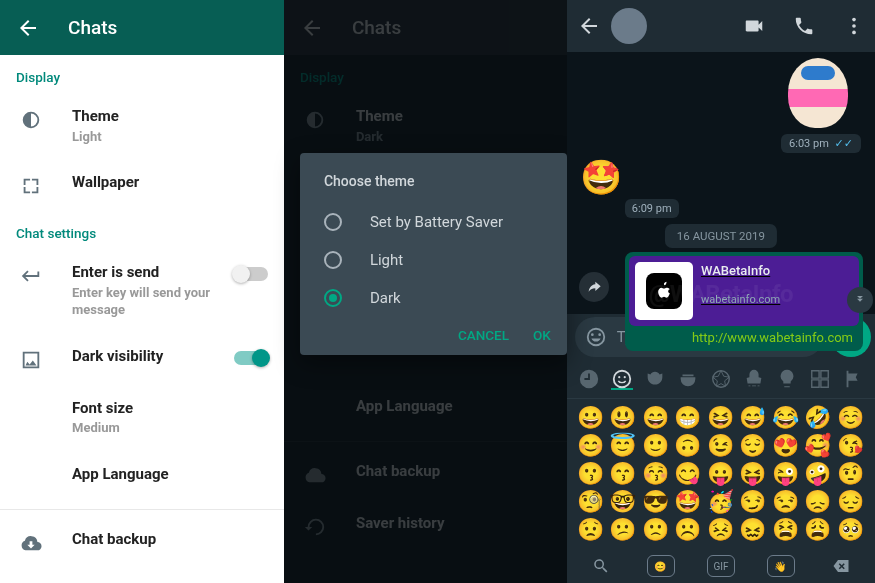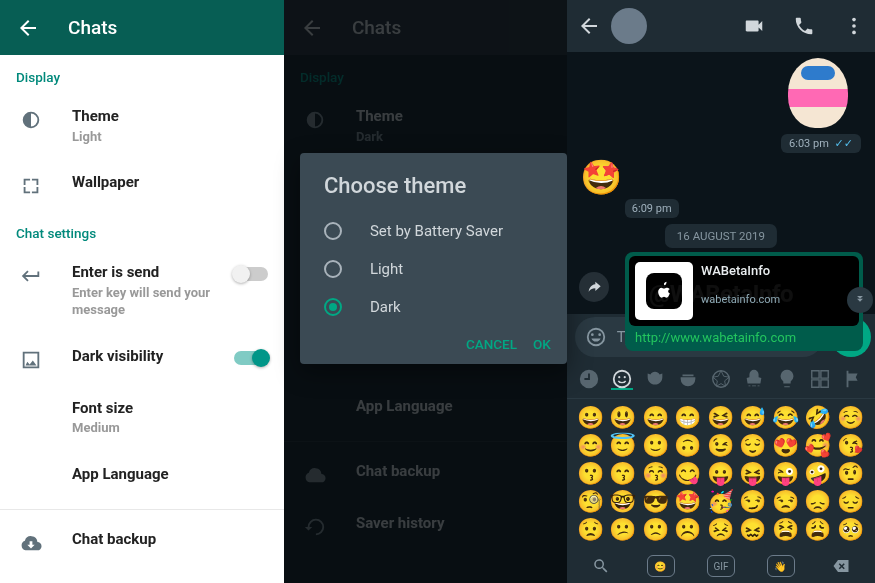--- a/index.html
+++ b/index.html
@@ -29,55 +29,55 @@
   
   .header2 { background: #232d36; color: #c5c9cb; height: 55px; display: flex; align-items: center; padding: 0 16px; opacity: 0.55; }
   .dark-content { opacity: 0.55; }
   .dark-content .section-label { color: #00897b; }
   .dark-content .setting-title { color: #c5c9cb; }
   .dark-content .setting-sub { color: #7a8890; }
   .dark-content .setting-icon svg { fill: #7a8890; }
   .dark-content .divider { background: #1f2c34; }
   .overlay { position: absolute; top: 0; left: 0; right: 0; bottom: 0; background: rgba(0,0,0,0.5); }
   .dialog { position: absolute; top: 153px; left: 16px; right: 0; background: #3b4a54; border-radius: 4px; padding: 20px 0 8px; box-shadow: 0 8px 24px rgba(0,0,0,0.4); }
-  .dialog-title { color: #d1d7db; font-size: 22px; font-weight: 500; padding: 0 24px 14px; }
+  .dialog-title { color: #d1d7db; font-size: 14px; font-weight: 500; padding: 0 24px 14px; }
   .radio-row { display: flex; align-items: center; padding: 10px 24px; cursor: pointer; }
   .radio { width: 18px; height: 18px; border: 2px solid #a9b3bb; border-radius: 50%; margin-right: 28px; position: relative; }
   .radio.checked { border-color: #00a884; }
   .radio.checked::after { content: ''; position: absolute; width: 8px; height: 8px; background: #00a884; border-radius: 50%; top: 3px; left: 3px; }
   .radio-label { color: #d1d7db; font-size: 15px; }
-  .dialog-actions { display: flex; justify-content: flex-end; padding: 10px 16px 4px; gap: 16px; }
+  .dialog-actions { display: flex; justify-content: flex-end; padding: 10px 16px 4px; gap: 24px; }
   .dialog-btn { color: #00a884; font-size: 13.5px; font-weight: 500; cursor: pointer; }
   
   
   .chat-header { background: #1f2c34; height: 55px; display: flex; align-items: center; padding: 0 10px; gap: 10px; }
   .chat-header .back-arrow { margin-right: 0; }
   .avatar-circle { width: 36px; height: 36px; background: #6b7b8a; border-radius: 50%; }
   .header-spacer { flex: 1; }
   .header-icon { width: 22px; height: 22px; cursor: pointer; margin-left: 18px; }
   .header-icon svg { fill: #d1d7db; }
   .sticker-bubble { position: absolute; top: 6px; right: 14px; text-align: right; }
   .sticker-img { width: 74px; height: 74px; position: relative; }
   .sticker-egg { width: 60px; height: 70px; background: linear-gradient(180deg,#f5e6d3 45%,#ff69b4 45%,#ff69b4 70%,#f5e6d3 70%); border-radius: 50% 50% 45% 45%; margin: 0 auto; position: relative; }
   .sticker-egg::before { content:''; position:absolute; top:8px; left:50%; transform:translateX(-50%); width:34px; height:14px; background:#2e7bcc; border-radius:10px; }
   .time-chip { display: inline-block; background: #1f2c34; color: #9fb0bc; font-size: 11px; padding: 3px 8px; border-radius: 6px; margin-top: 2px; }
   .ticks { color: #53bdeb; font-size: 11px; margin-left: 3px; }
   .emoji-bubble { position: absolute; top: 105px; left: 14px; }
   .emoji-big { font-size: 34px; }
   .emoji-time { display: block; background: #1f2c34; color: #9fb0bc; font-size: 11px; padding: 3px 7px; border-radius: 6px; margin-top: 2px; margin-left: 44px; }
   .date-badge { position: absolute; top: 172px; left: 50%; transform: translateX(-50%); background: #1f2c34; color: #8696a0; font-size: 11.5px; padding: 5px 12px; border-radius: 7px; }
   .card-bubble { position: absolute; top: 200px; right: 12px; width: 238px; background: #005c4b; border-radius: 8px; padding: 4px; }
-  .card-inner { background: #000000; border-radius: 6px; display: flex; padding: 6px; }
+  .card-inner { background: #4c1d95; border-radius: 6px; display: flex; padding: 6px; text-decoration: underline; }
   .card-thumb { width: 58px; height: 58px; background: #fff; border-radius: 5px; display: flex; align-items: center; justify-content: center; flex-shrink: 0; }
   .card-thumb-apple { width: 36px; height: 36px; background:#000; border-radius:8px; display:flex; align-items:center; justify-content:center; }
   .card-text { padding: 1px 8px; flex: 1; overflow: hidden; }
   .card-title { color: #e9edef; font-size: 13px; font-weight: 500; }
   .card-desc { color: #c0cbd1; font-size: 11.5px; line-height: 1.25; margin-top: 1px; }
   .card-domain { color: #8ba7b3; font-size: 11px; margin-top: 15px; }
-  .card-link { color: #22c55e; font-size: 13px; padding: 4px 6px 2px; display: block; }
+  .card-link { color: #84cc16; font-size: 13px; padding: 4px 6px 2px; display: block; text-align: right; }
   .card-time { color: #93b2a7; font-size: 10.5px; text-align: right; padding: 0 6px 3px; }
   .forward-circle { position: absolute; top: 220px; left: 12px; width: 30px; height: 30px; background: rgba(40,50,58,0.9); border-radius: 50%; display: flex; align-items: center; justify-content: center; }
   .scroll-down { position: absolute; top: 235px; right: 2px; width: 26px; height: 26px; background: #2a3942; border-radius: 50%; display: flex; align-items: center; justify-content: center; }
   .watermark { position:absolute; bottom:6px; left:50%; transform:translateX(-50%); color:rgba(255,255,255,0.06); font-size:24px; font-weight:700; letter-spacing:-0.5px; }
   .input-bar { background: #1f2c34; height: 48px; display: flex; align-items: center; padding: 0 4px; }
   .input-field { flex: 1; background: #2a3942; border-radius: 22px; height: 40px; display: flex; align-items: center; padding: 0 10px; margin: 0 4px; }
   .input-icon { width: 22px; height: 22px; cursor: pointer; }
   .input-icon svg { fill: #8696a0; }
   .input-placeholder { color: #8696a0; font-size: 15px; margin-left: 10px; flex: 1; }
   .attach-icon, .cam-icon { margin-left: 8px; }

